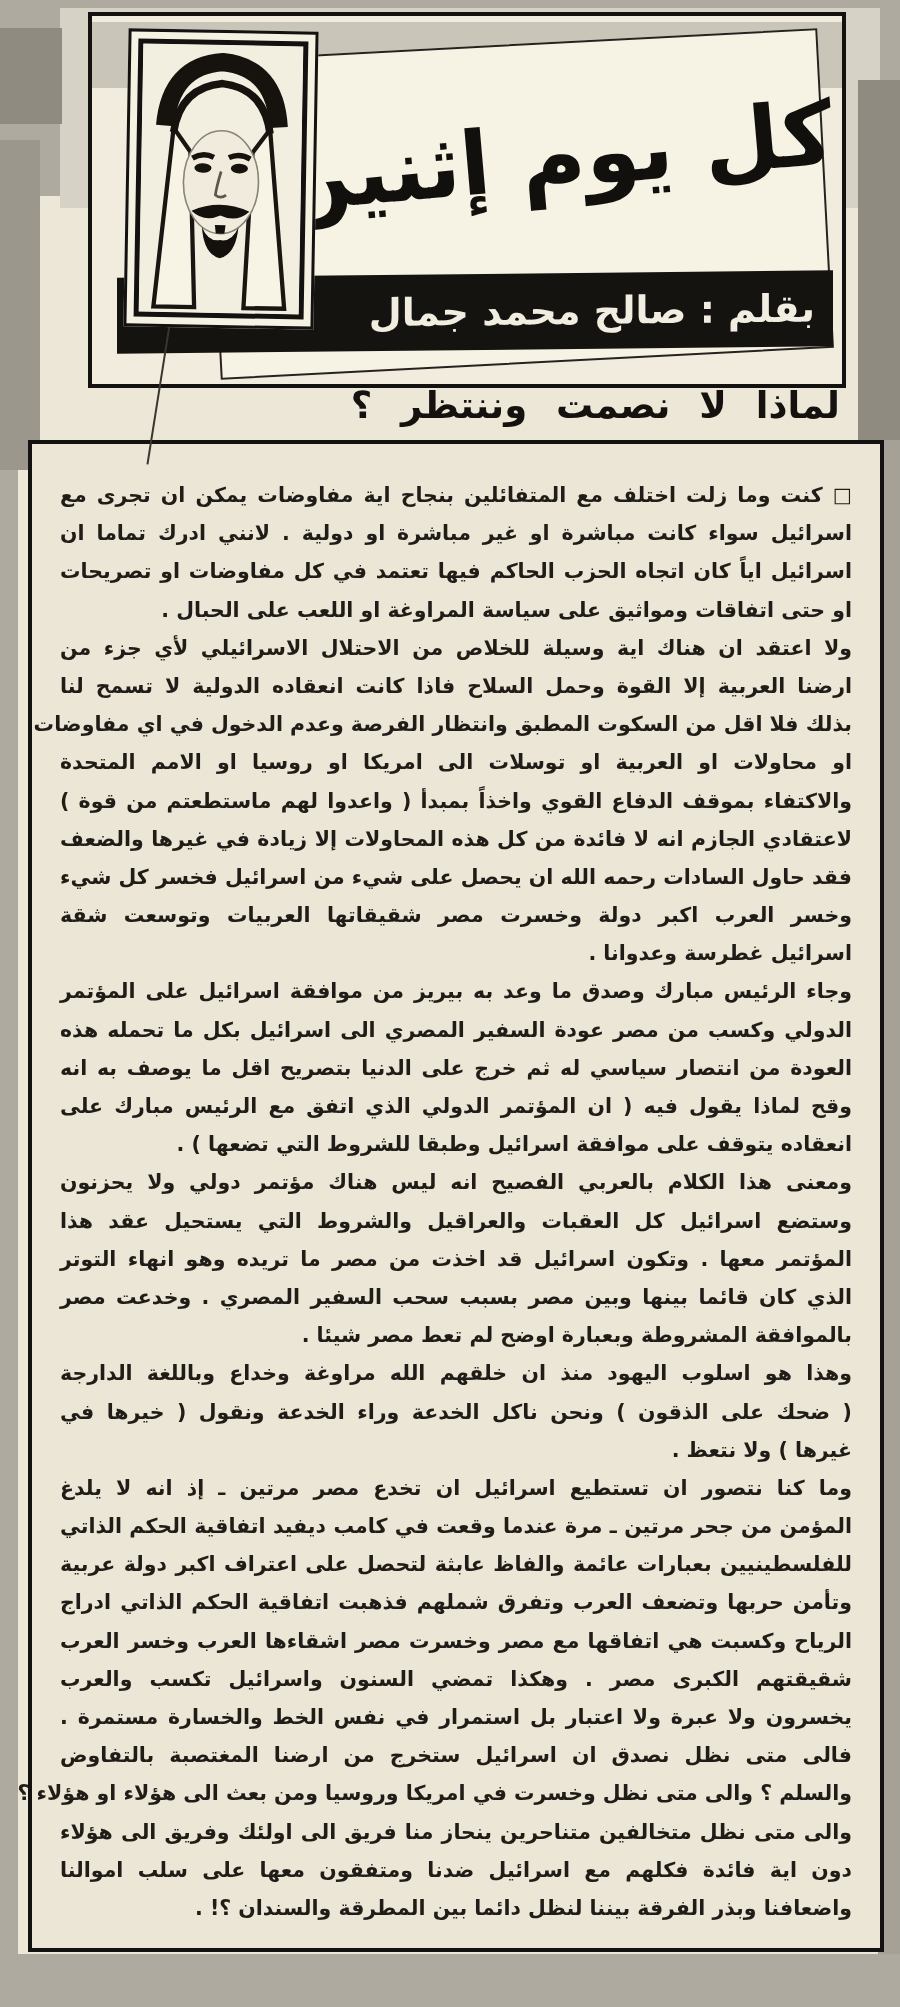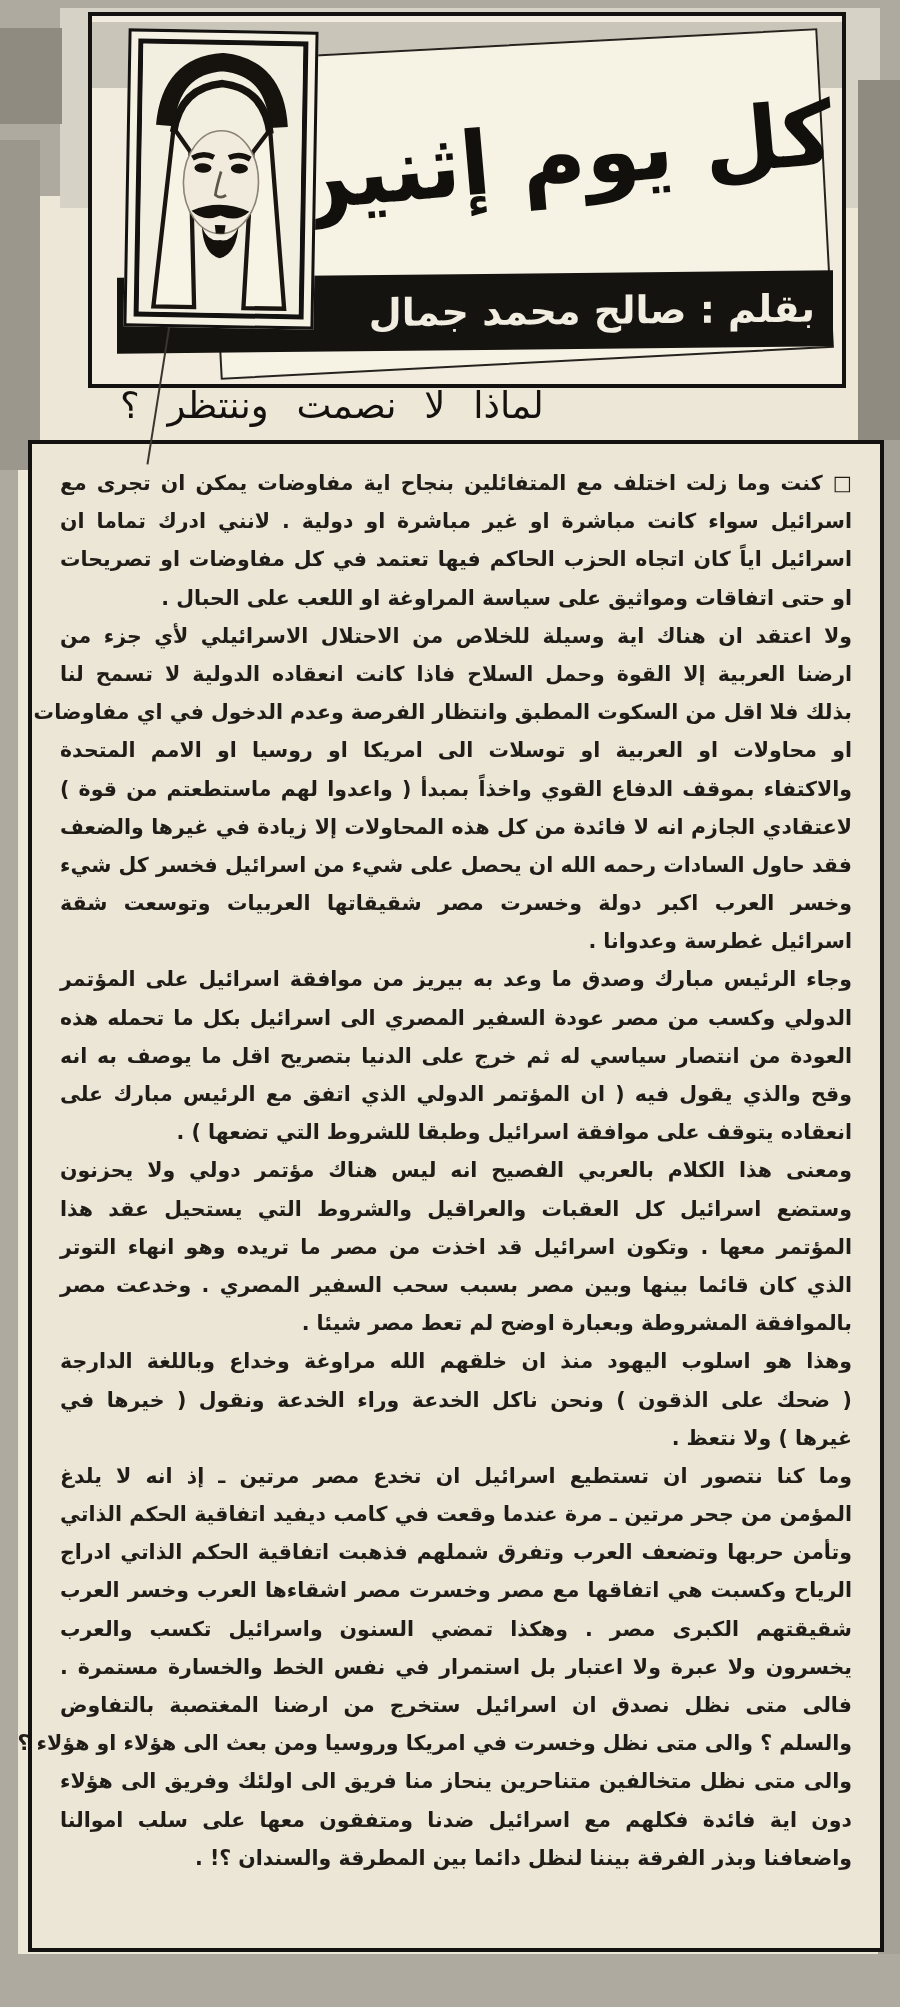--- a/index.html
+++ b/index.html
@@ -58,28 +58,28 @@
     width:100%;height:100%;border:5px solid #141210;box-sizing:border-box;
     background:#f2eee0;overflow:hidden;
   }
   .deco-diag{
     position:absolute;left:74px;top:200px;width:2px;height:250px;
     background:#3a352e;transform:rotate(9deg);z-index:1;
   }
   
   .headline{
     position:absolute;left:120px;top:384px;width:720px;height:52px;
-    font-size:37px;font-weight:normal;text-align:left;
+    font-size:37px;font-weight:bold;text-align:right;
     word-spacing:16px;color:#14110e;
   }
   
   .article-box{
     position:absolute;left:28px;top:440px;width:856px;height:1512px;
     background:#ebe6d5;border:4px solid #141210;box-sizing:border-box;
-    padding:20px 28px 10px 28px;
+    padding:32px 28px 10px 28px;
     direction:rtl;
   }
   .line{
     direction:rtl;
     font-size:20.5px;font-weight:bold;
     height:38.2px;line-height:38.2px;
     text-align:justify;text-align-last:justify;
     white-space:nowrap;overflow:visible;
     color:#201c17;
   }
@@ -152,32 +152,33 @@
       <div class="line">بذلك فلا اقل من السكوت المطبق وانتظار الفرصة وعدم الدخول في اي مفاوضات</div>
       <div class="line">او محاولات او العربية او توسلات الى امريكا او روسيا او الامم المتحدة</div>
       <div class="line">والاكتفاء بموقف الدفاع القوي واخذاً بمبدأ ( واعدوا لهم ماستطعتم من قوة )</div>
       <div class="line">لاعتقادي الجازم انه لا فائدة من كل هذه المحاولات إلا زيادة في غيرها والضعف</div>
       <div class="line">فقد حاول السادات رحمه الله ان يحصل على شيء من اسرائيل فخسر كل شيء</div>
       <div class="line">وخسر العرب اكبر دولة وخسرت مصر شقيقاتها العربيات وتوسعت شقة</div>
       <div class="line end">اسرائيل غطرسة وعدوانا .</div>
       <div class="line">وجاء الرئيس مبارك وصدق ما وعد به بيريز من موافقة اسرائيل على المؤتمر</div>
       <div class="line">الدولي وكسب من مصر عودة السفير المصري الى اسرائيل بكل ما تحمله هذه</div>
       <div class="line">العودة من انتصار سياسي له ثم خرج على الدنيا بتصريح اقل ما يوصف به انه</div>
-      <div class="line">وقح والذي يقول فيه ( ان المؤتمر الدولي الذي اتفق مع الرئيس مبارك على</div>
+      <div class="line">وقح لماذا يقول فيه ( ان المؤتمر الدولي الذي اتفق مع الرئيس مبارك على</div>
       <div class="line end">انعقاده يتوقف على موافقة اسرائيل وطبقا للشروط التي تضعها ) .</div>
       <div class="line">ومعنى هذا الكلام بالعربي الفصيح انه ليس هناك مؤتمر دولي ولا يحزنون</div>
       <div class="line">وستضع اسرائيل كل العقبات والعراقيل والشروط التي يستحيل عقد هذا</div>
       <div class="line">المؤتمر معها . وتكون اسرائيل قد اخذت من مصر ما تريده وهو انهاء التوتر</div>
       <div class="line">الذي كان قائما بينها وبين مصر بسبب سحب السفير المصري . وخدعت مصر</div>
       <div class="line end">بالموافقة المشروطة وبعبارة اوضح لم تعط مصر شيئا .</div>
       <div class="line">وهذا هو اسلوب اليهود منذ ان خلقهم الله مراوغة وخداع وباللغة الدارجة</div>
       <div class="line">( ضحك على الذقون ) ونحن ناكل الخدعة وراء الخدعة ونقول ( خيرها في</div>
       <div class="line end">غيرها ) ولا نتعظ .</div>
       <div class="line">وما كنا نتصور ان تستطيع اسرائيل ان تخدع مصر مرتين ـ إذ انه لا يلدغ</div>
       <div class="line">المؤمن من جحر مرتين ـ مرة عندما وقعت في كامب ديفيد اتفاقية الحكم الذاتي</div>
+      <div class="line">للفلسطينيين بعبارات عائمة والفاظ عابثة لتحصل على اعتراف اكبر دولة عربية</div>
       <div class="line">وتأمن حربها وتضعف العرب وتفرق شملهم فذهبت اتفاقية الحكم الذاتي ادراج</div>
       <div class="line">الرياح وكسبت هي اتفاقها مع مصر وخسرت مصر اشقاءها العرب وخسر العرب</div>
       <div class="line">شقيقتهم الكبرى مصر . وهكذا تمضي السنون واسرائيل تكسب والعرب</div>
       <div class="line">يخسرون ولا عبرة ولا اعتبار بل استمرار في نفس الخط والخسارة مستمرة .</div>
       <div class="line">فالى متى نظل نصدق ان اسرائيل ستخرج من ارضنا المغتصبة بالتفاوض</div>
       <div class="line">والسلم ؟ والى متى نظل وخسرت في امريكا وروسيا ومن بعث الى هؤلاء او هؤلاء ؟</div>
       <div class="line">والى متى نظل متخالفين متناحرين ينحاز منا فريق الى اولئك وفريق الى هؤلاء</div>
       <div class="line">دون اية فائدة فكلهم مع اسرائيل ضدنا ومتفقون معها على سلب اموالنا</div>
       <div class="line end">واضعافنا وبذر الفرقة بيننا لنظل دائما بين المطرقة والسندان ؟! .</div>
     </div>

